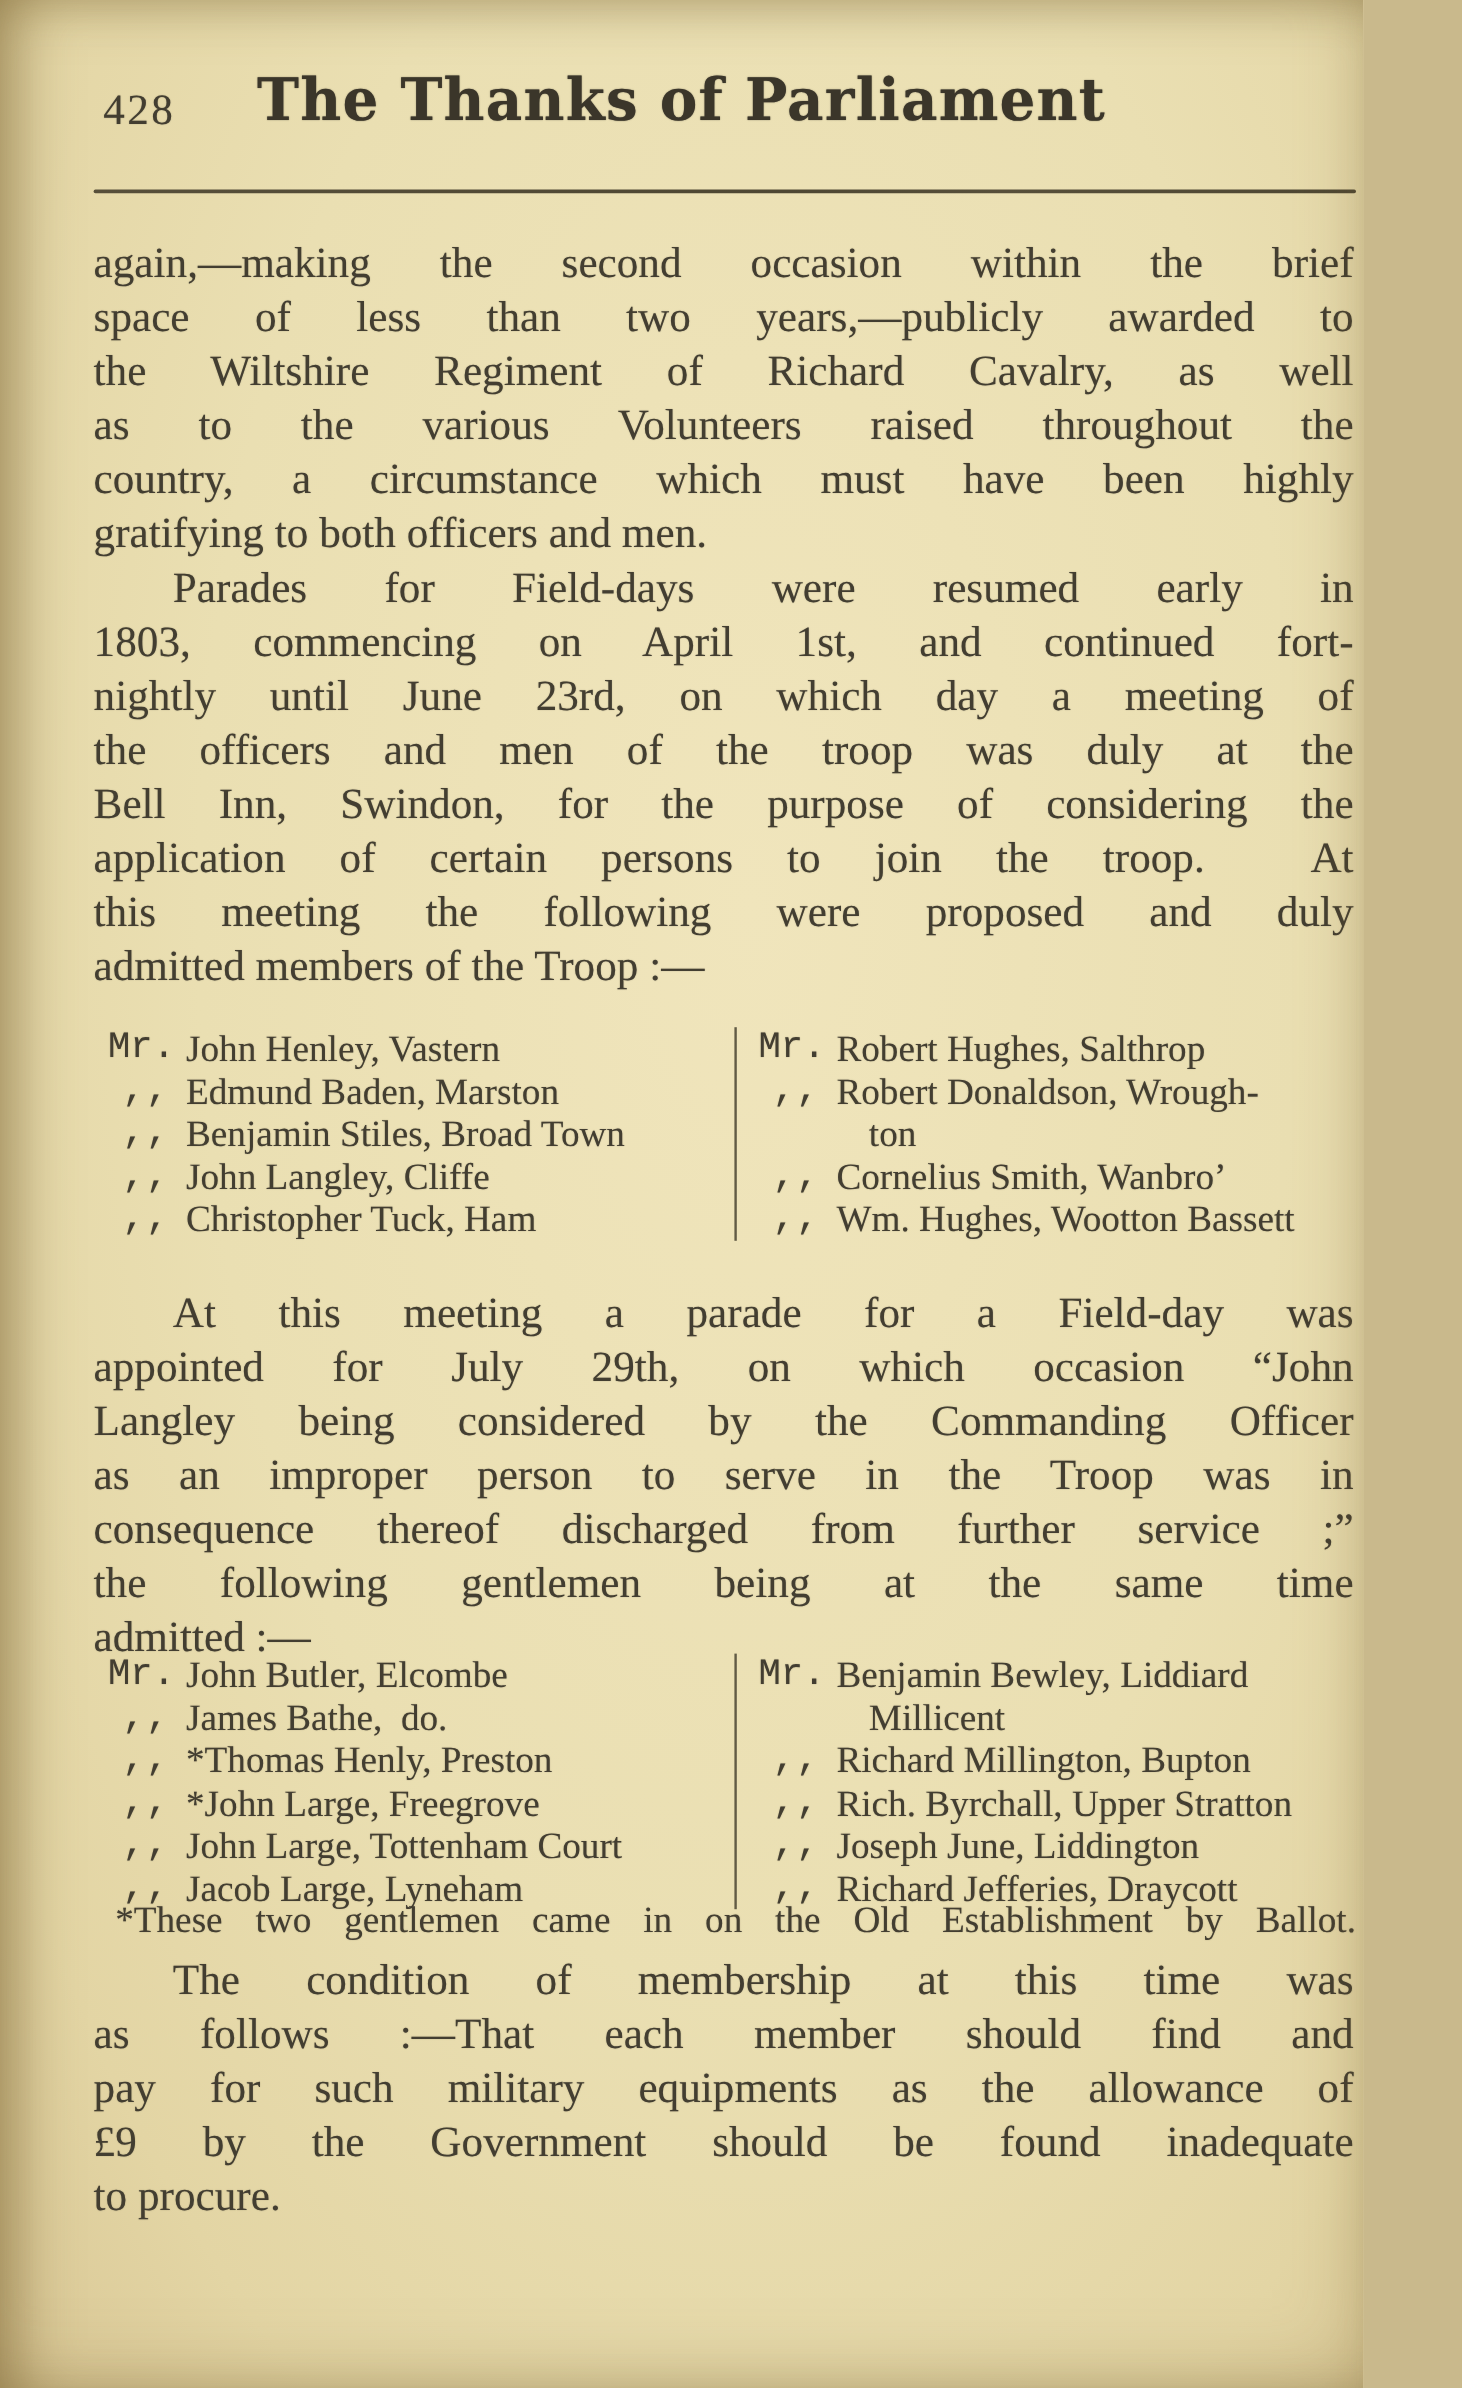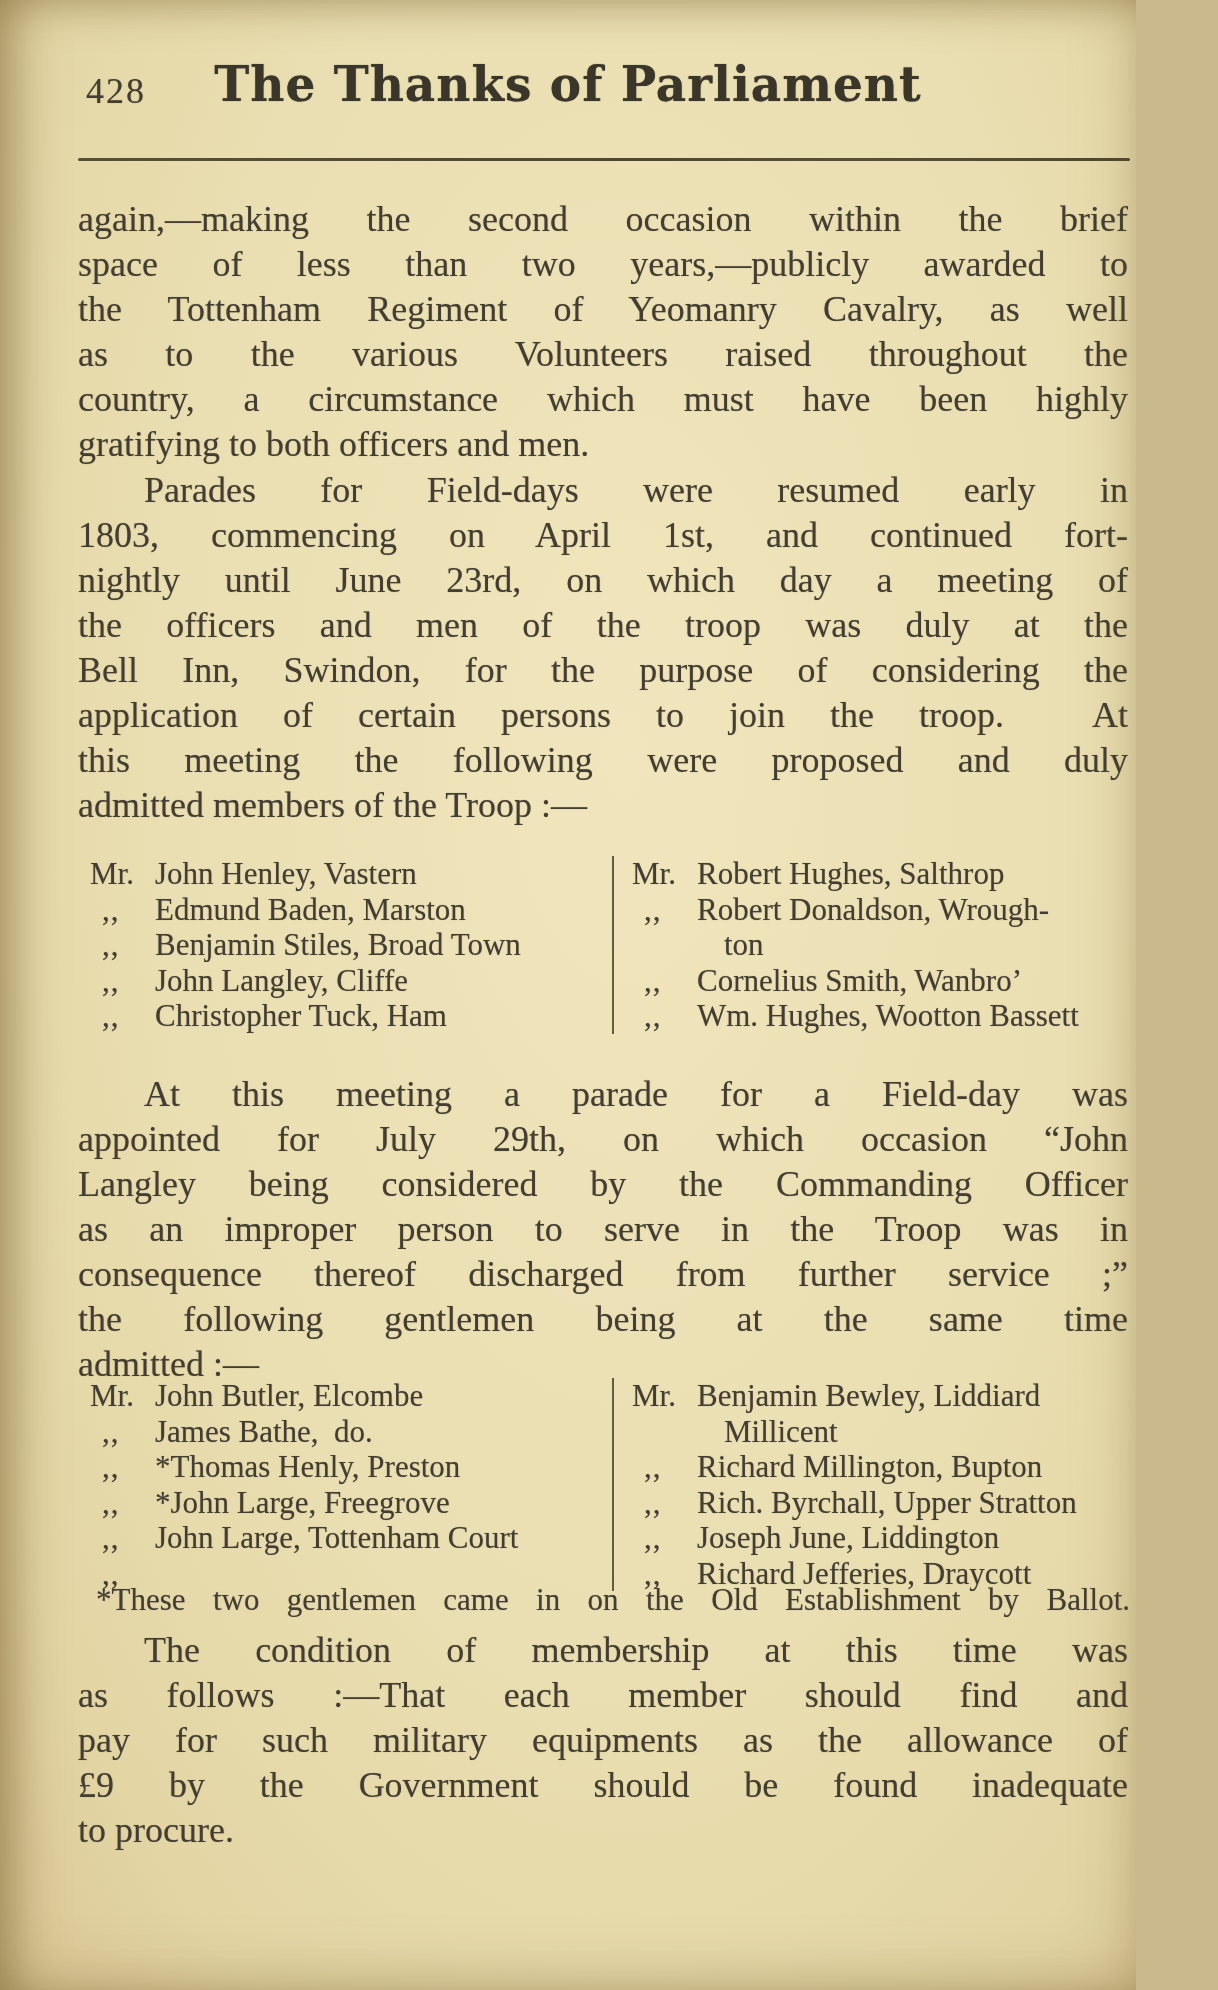--- a/index.html
+++ b/index.html
@@ -26,40 +26,40 @@
   .rule { position:absolute; left:78px; top:158px; width:1052px; height:3px;
           background:linear-gradient(90deg,#574f3a 0%, #4e4733 55%, #574f3a 72%, #4e4733 100%); border-radius:2px; }
   .para { position:absolute; left:78px; width:1050px; font-size:36px; line-height:45px; }
   .line { white-space:pre-wrap; text-align:justify; text-align-last:justify; }
   .line.last { text-align-last:left; }
   .line.indent { padding-left:66px; }
   .mlist { position:absolute; left:90px; width:1062px; display:flex; font-size:31px; line-height:35.5px; }
   .mcol.left { width:522px; flex:0 0 522px; }
   .mcol.right { border-left:2px solid #625b45; padding-left:18px; flex:1; }
   .mrow { display:flex; white-space:pre-wrap; }
-  .mrow .mprefix { flex:0 0 65px; width:65px; }
+  .mrow .mprefix { flex:0 0 65px; width:65px;font-family:Liberation Mono, monospace; }
   .mrow .mprefix.ditto { padding-left:12px; box-sizing:border-box; letter-spacing:1px; }
   .mrow.cont { padding-left:92px; }
   .footnote { position:absolute; left:78px; width:1052px; padding-left:18px; box-sizing:border-box;
               font-size:31px; line-height:36px; white-space:pre-wrap;
               text-align:justify; text-align-last:justify; }
 </style>
 </head>
 <body>
 
 <div class="page">
 
   <div class="pagenum">428</div>
   <div class="title">The Thanks of Parliament</div>
   <div class="rule"></div>
 
   <div class="para" style="top:197px">
     <div class="line">again,—making the second occasion within the brief</div>
     <div class="line">space of less than two years,—publicly awarded to</div>
-    <div class="line">the Tottenham Regiment of Yeomanry Cavalry, as well</div>
+    <div class="line">the Wiltshire Regiment of Richard Cavalry, as well</div>
     <div class="line">as to the various Volunteers raised throughout the</div>
     <div class="line">country, a circumstance which must have been highly</div>
     <div class="line last">gratifying to both officers and men.</div>
   </div>
 
   <div class="para" style="top:468px">
     <div class="line indent">Parades for Field-days were resumed early in</div>
     <div class="line">1803, commencing on April 1st, and continued fort-</div>
     <div class="line">nightly until June 23rd, on which day a meeting of</div>
     <div class="line">the officers and men of the troop was duly at the</div>
@@ -142,20 +142,21 @@
       <div class="mrow">
         <span class="mprefix ditto">,,</span>
         <span class="mtext">*John Large, Freegrove</span>
       </div>
       <div class="mrow">
         <span class="mprefix ditto">,,</span>
         <span class="mtext">John Large, Tottenham Court</span>
       </div>
       <div class="mrow">
         <span class="mprefix ditto">,,</span>
+        <span class="mtext">Jacob Large, Lyneham</span>
       </div>
     </div>
     <div class="mcol right">
       <div class="mrow">
         <span class="mprefix">Mr.</span>
         <span class="mtext">Benjamin Bewley, Liddiard</span>
       </div>
       <div class="mrow cont">
         <span class="mtext">Millicent</span>
       </div>

